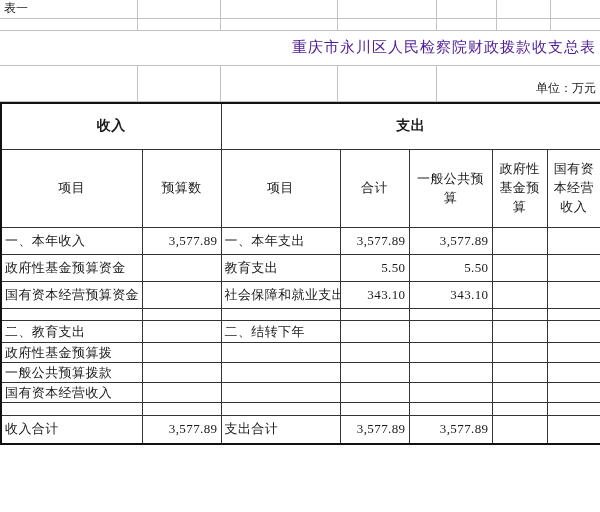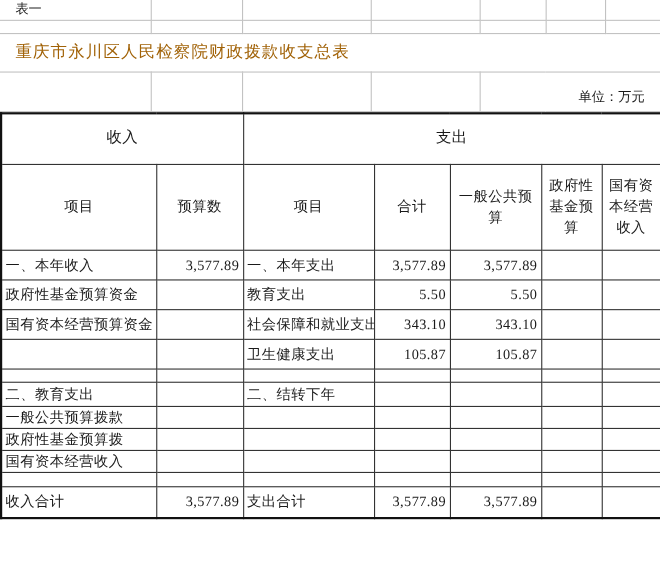--- a/index.html
+++ b/index.html
@@ -16,50 +16,50 @@
   }
 
   
   table { border-collapse:collapse; table-layout:fixed; }
   #topgrid { width:600px; }
   #topgrid td {
     border-right:1px solid #c2c2c2;
     border-bottom:1px solid #c2c2c2;
     font-size:12px;
     overflow:hidden; white-space:nowrap;
-    padding:0 14px;
+    padding:0 4px;
     vertical-align:middle;
   }
   #topgrid td:last-child { border-right:none; }
   #topgrid tr.rA td { height:18px; }
   #topgrid tr.rB td { height:12px; }
   #topgrid tr.rTitle td {
-    height:35px; text-align:left;
-    font-size:15px; letter-spacing:1px; color:#a16207;
+    height:35px; text-align:right;
+    font-size:15px; letter-spacing:1px; color:#4c1d95;
     border-right:none;
   }
   #topgrid tr.rUnit td { height:36px; text-align:right; font-size:12px; vertical-align:bottom; padding-bottom:4px; }
   #topgrid tr.rUnit td.nr { border-right:none; }
 
   
   #main {
     width:600px;
     border:2px solid #111;
   }
   #main th, #main td {
     border:1px solid #333;
     overflow:hidden;
     white-space:nowrap;
     vertical-align:middle;
     font-weight:normal;
     font-size:13px;
     letter-spacing:0.4px;
   }
   #main th { text-align:center; white-space:normal; line-height:1.45; }
-  #main tr.h1 th { height:47px; font-size:14px; }
+  #main tr.h1 th { height:47px; font-size:14px;font-weight:bold; }
   #main tr.h2 th { height:78px; padding:0 2px; }
 
   col.w0{width:141px} col.w1{width:79px} col.w2{width:119px}
   col.w3{width:69px}  col.w4{width:83px} col.w5{width:55px} col.w6{width:54px}
 
   
   tr.item td, tr.section td { height:27px; }
   tr.item-sm td { height:20px; }
   tr.spacer td { height:12px; }
   tr.spacer2 td { height:13px; }
@@ -170,58 +170,49 @@
         </tr>
         <tr class="item">
           <td class="c0">国有资本经营预算资金</td>
           <td class="c1"></td>
           <td class="c2">社会保障和就业支出</td>
           <td class="c3">343.10</td>
           <td class="c4">343.10</td>
           <td class="c5"></td>
           <td class="c6"></td>
         </tr>
-        <tr class="item">
-          <td class="c0"></td>
-          <td class="c1"></td>
-          <td class="c2">卫生健康支出</td>
-          <td class="c3">105.87</td>
-          <td class="c4">105.87</td>
-          <td class="c5"></td>
-          <td class="c6"></td>
-        </tr>
         <tr class="spacer">
           <td class="c0"></td>
           <td class="c1"></td>
           <td class="c2"></td>
           <td class="c3"></td>
           <td class="c4"></td>
           <td class="c5"></td>
           <td class="c6"></td>
         </tr>
         <tr class="section-sm">
           <td class="c0">二、教育支出</td>
           <td class="c1"></td>
           <td class="c2">二、结转下年</td>
           <td class="c3"></td>
           <td class="c4"></td>
           <td class="c5"></td>
           <td class="c6"></td>
         </tr>
         <tr class="item-sm">
+          <td class="c0">政府性基金预算拨</td>
+          <td class="c1"></td>
+          <td class="c2"></td>
+          <td class="c3"></td>
+          <td class="c4"></td>
+          <td class="c5"></td>
+          <td class="c6"></td>
+        </tr>
+        <tr class="item-sm">
           <td class="c0">一般公共预算拨款</td>
-          <td class="c1"></td>
-          <td class="c2"></td>
-          <td class="c3"></td>
-          <td class="c4"></td>
-          <td class="c5"></td>
-          <td class="c6"></td>
-        </tr>
-        <tr class="item-sm">
-          <td class="c0">政府性基金预算拨</td>
           <td class="c1"></td>
           <td class="c2"></td>
           <td class="c3"></td>
           <td class="c4"></td>
           <td class="c5"></td>
           <td class="c6"></td>
         </tr>
         <tr class="item-sm">
           <td class="c0">国有资本经营收入</td>
           <td class="c1"></td>

